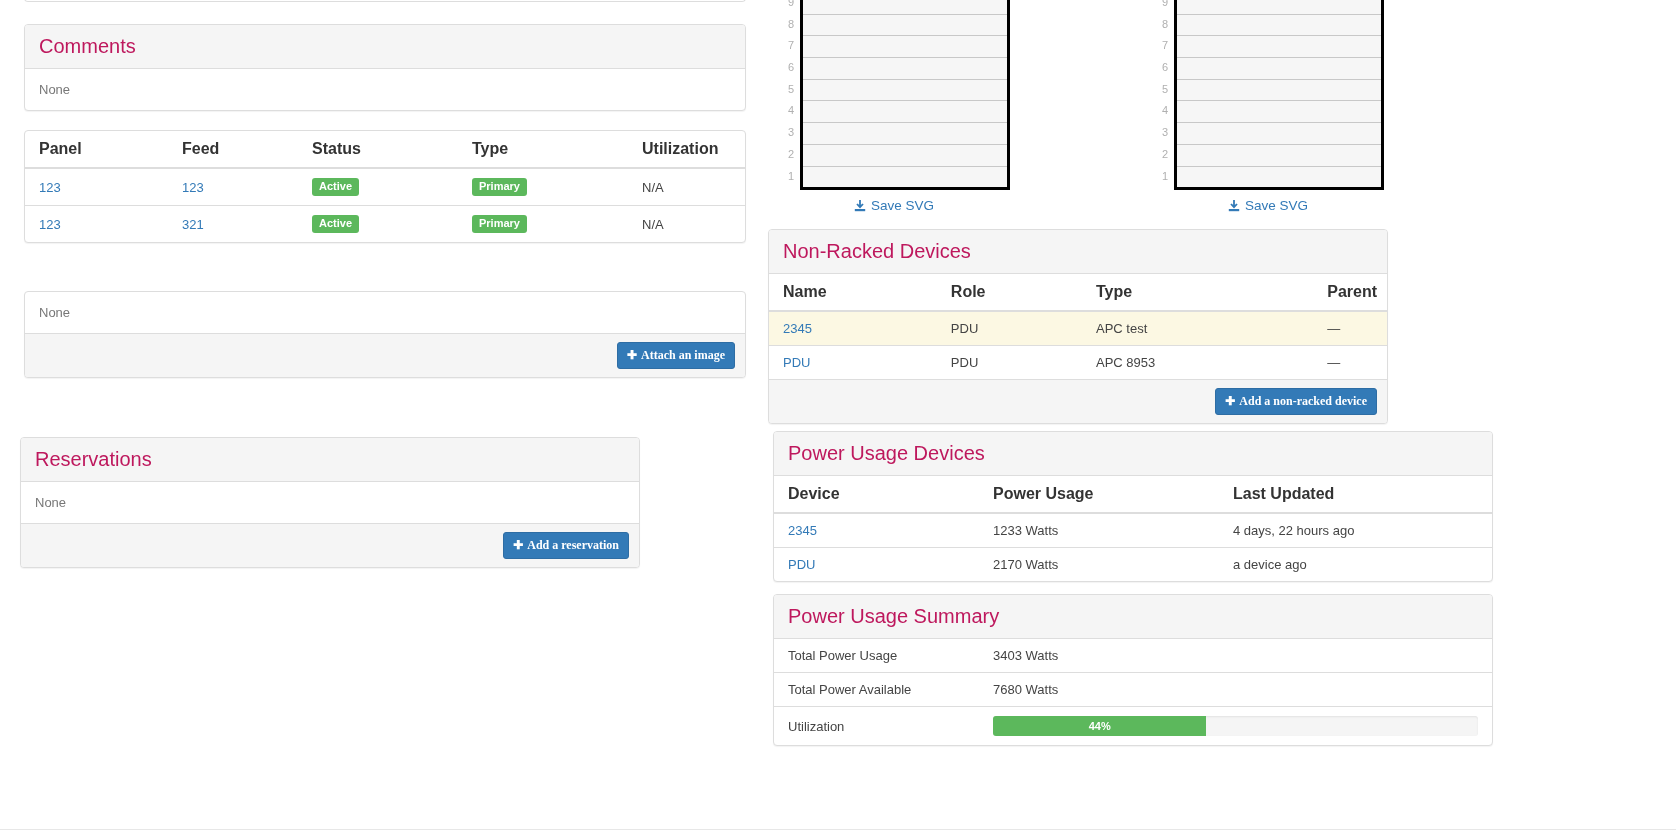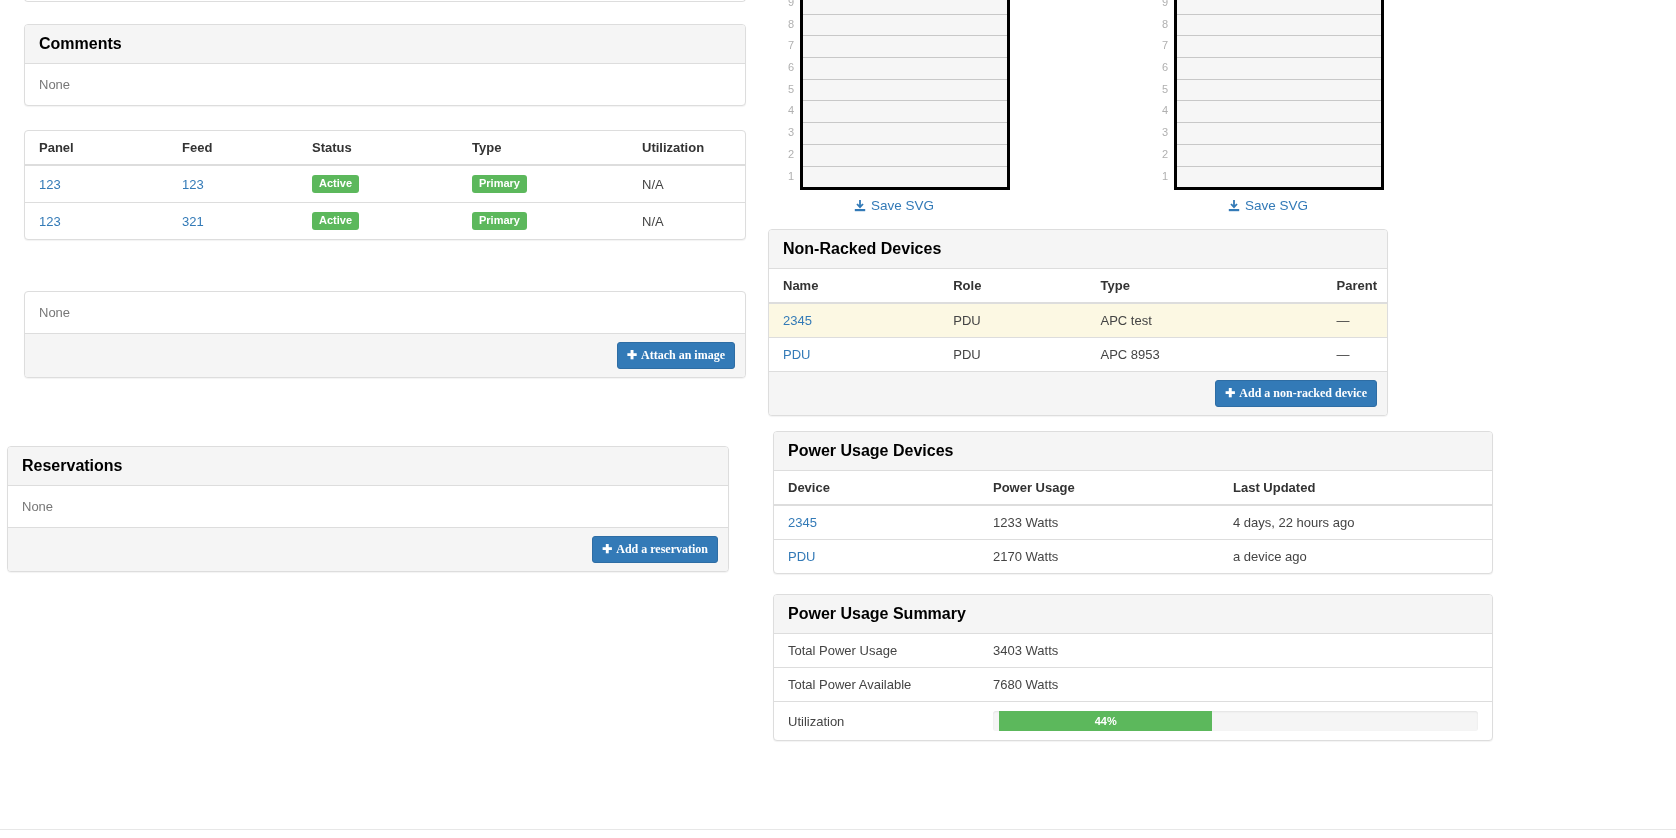--- a/index.html
+++ b/index.html
@@ -29,23 +29,23 @@
     background: #ffffff;
     border: 1px solid #dddddd;
     border-radius: 4px;
     box-shadow: 0 1px 1px rgba(0,0,0,.05);
     box-sizing: border-box;
   }
   .panel-heading {
     background: #f5f5f5;
     border-bottom: 1px solid #dddddd;
     padding: 10px 14px;
-    font-weight: bold;
-    font-size: 16px;
-    color: #000000;
+    font-weight: normal;
+    font-size: 20px;
+    color: #be185d;
     border-radius: 3px 3px 0 0;
   }
   .panel-body {
     padding: 13px 14px;
     color: #777777;
     font-size: 13px;
   }
   .panel-footer {
     background: #f5f5f5;
     border-top: 1px solid #dddddd;
@@ -61,21 +61,21 @@
     width: 100%;
     border-collapse: collapse;
     font-size: 13px;
   }
   table.tbl th {
     text-align: left;
     font-weight: bold;
     color: #333333;
     padding: 9px 10px;
     border-bottom: 2px solid #dddddd;
-    font-size: 13px;
+    font-size: 16px;
     white-space: nowrap;
   }
   table.tbl td {
     padding: 9px 10px;
     border-top: 1px solid #dddddd;
     color: #444444;
     vertical-align: middle;
   }
   table.tbl tr:first-child td { border-top: none; }
   .a-link {
@@ -252,21 +252,21 @@
 
   <div class="panel" style="left:24px; top:291px; width:722px;">
     <div class="panel-body">None</div>
     <div class="panel-footer">
       <span class="btn">
         <span class="plus">✚</span><span>Attach an image</span>
       </span>
     </div>
   </div>
 
-  <div class="panel" style="left:7px; top:437px; width:722px;margin-top:9px;">
+  <div class="panel" style="left:20px; top:437px; width:620px;">
     <div class="panel-heading">Reservations</div>
     <div class="panel-body">None</div>
     <div class="panel-footer">
       <span class="btn">
         <span class="plus">✚</span><span>Add a reservation</span>
       </span>
     </div>
   </div>
 
   <div class="rack-wrap" style="left:778px; top:-8px; width:232px;">
@@ -406,21 +406,21 @@
           <td style="border-top:none;">3403 Watts</td>
         </tr>
         <tr>
           <td style="padding-left:14px;">Total Power Available</td>
           <td>7680 Watts</td>
         </tr>
         <tr>
           <td style="padding-left:14px;">Utilization</td>
           <td style="padding-right:14px;">
             <div class="progress">
-              <div class="progress-bar" id="util-bar" style="width: 44%; margin-left: 6px;">44%</div>
+              <div class="progress-bar" id="util-bar" style="width: 44%;">44%</div>
             </div>
           </td>
         </tr>
       </tbody>
     </table>
   </div>
 
   <div class="bottom-rule"></div>
 
 </div>

